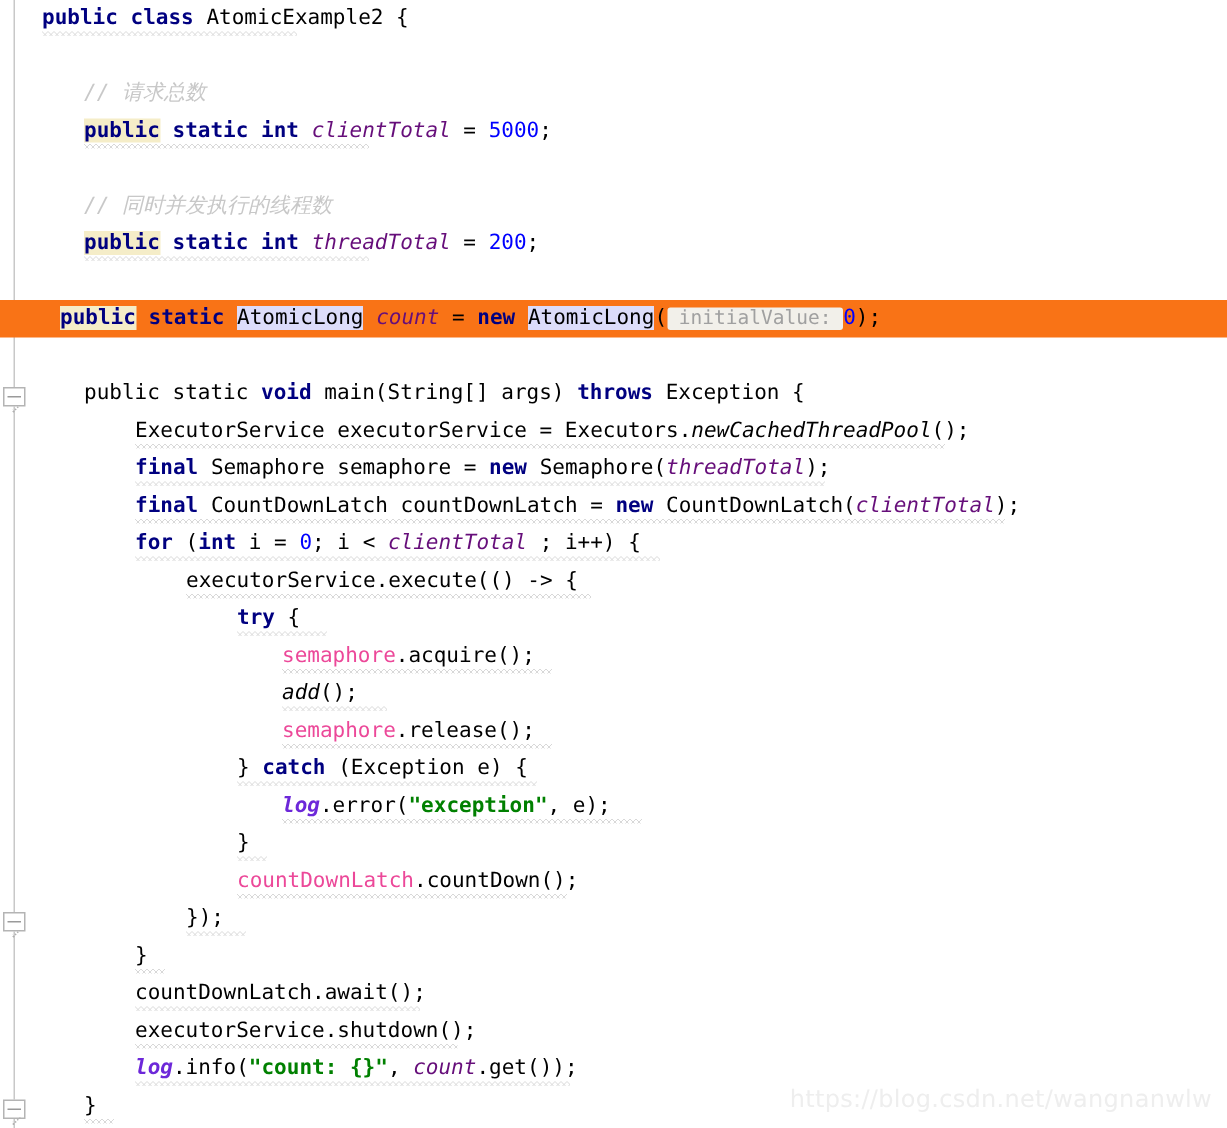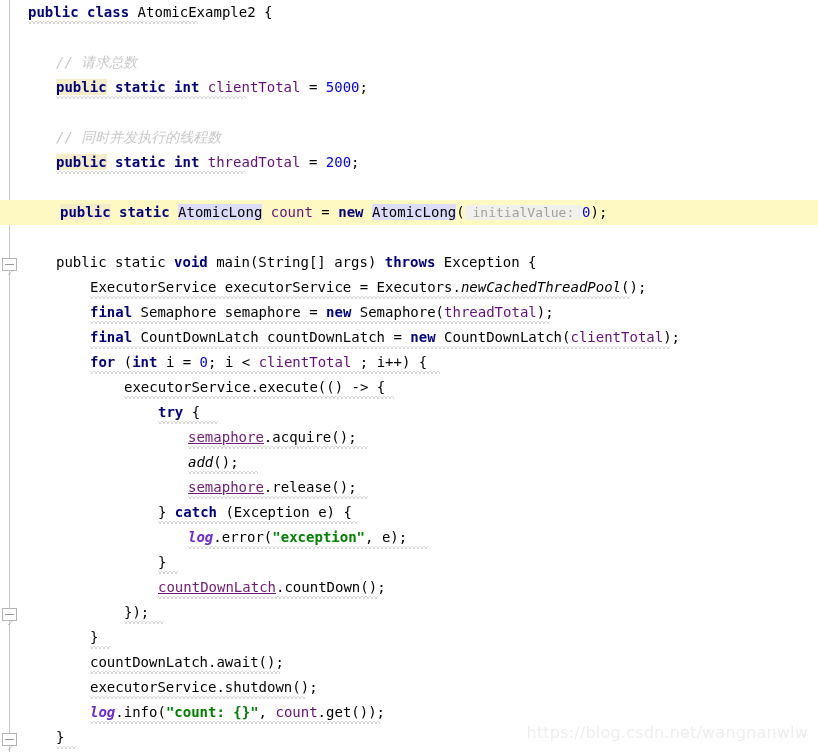--- a/index.html
+++ b/index.html
@@ -90,23 +90,23 @@
   }
 
   .line {
     position: relative;
     height: 25px;
     line-height: 25px;
     padding-left: 14px;
     box-sizing: border-box;
   }
   .line.caret-line {
-    background: #fef9c3;
+    background: #f97316;
     margin-left: -14px;
-    padding-left: 32px;
+    padding-left: 12px;
     width: 818px;
   }
 
   
   .squig {
     position: absolute;
     left: 14px;
     bottom: 1px;
     height: 3px;
     background-image:
@@ -115,23 +115,23 @@
     background-size: 4px 4px;
     background-repeat: repeat-x;
     pointer-events: none;
   }
 
   
   .kw      { color: #000080; font-weight: bold; }
   .kw-hl   { color: #000080; font-weight: bold; background: #f5edc8; }
   .type    { color: #000000; }
   .type-hl { color: #000000; background: #dcdcfa; }
-  .field   { color: #660e7a; }
+  .field   { color: #660e7a; font-style: italic; }
   .fieldb  { color: #6d28d9; font-style: italic; font-weight: bold; }
-  .fieldp  { color: #701a75; text-decoration: underline; }
+  .fieldp  { color: #ec4899; }
   .num     { color: #0000ff; }
   .str     { color: #008000; font-weight: bold; }
   .mth     { color: #000000; font-style: italic; margin-top: 28px; }
   .cmt     { color: #c8c8c8; font-style: italic; }
   .plain   { color: #000000; }
   .hint    {
     color: #a0a0a0;
     background: #f2f0ea;
     border-radius: 2px;
     font-size: 13px;

